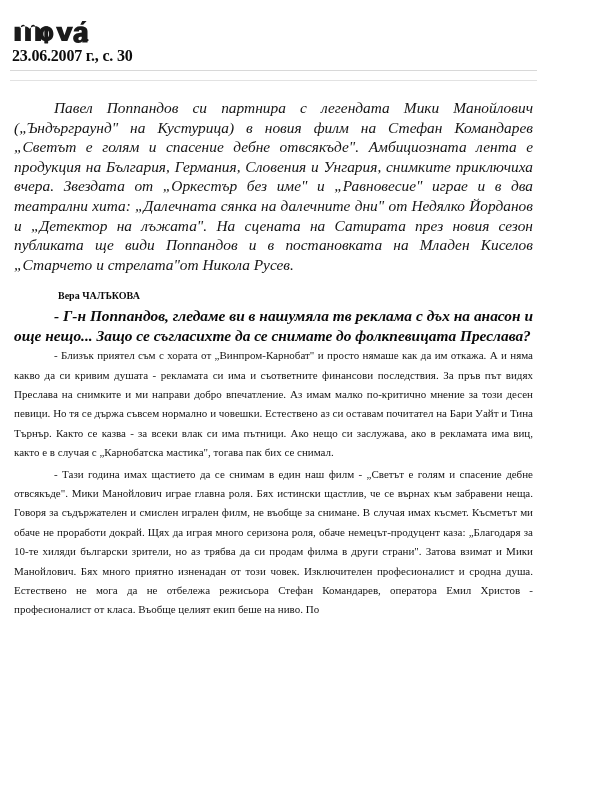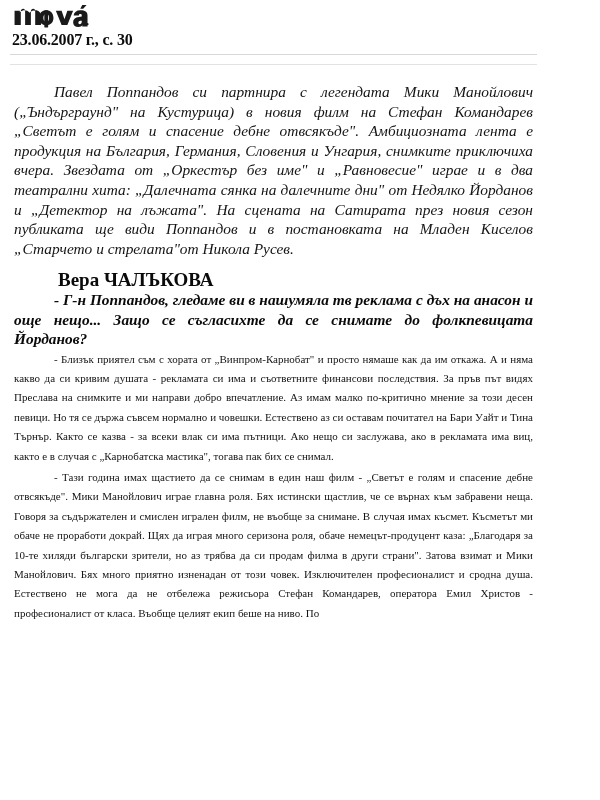--- a/index.html
+++ b/index.html
@@ -12,21 +12,21 @@
     height: 800px;
     overflow: hidden;
     font-family: "Liberation Serif", "DejaVu Serif", serif;
     color: #111111;
     position: relative;
   }
   .page {
     width: 547px;
     height: 800px;
     box-sizing: border-box;
-    padding: 4px 8px 0 8px;
+    padding: 20px 8px 0 8px;
     position: relative;
     overflow: hidden;
   }
 
   
   .masthead {
     height: 26px;
     position: relative;
   }
   .logo {
@@ -92,21 +92,21 @@
   p.intro {
     font-style: italic;
     font-size: 15.4px;
     line-height: 19.6px;
     margin-top: 17px;
     text-indent: 40px;
   }
   .byline {
     font-family: "Liberation Serif", "DejaVu Serif", serif;
     font-weight: bold;
-    font-size: 19px;
+    font-size: 10px;
     line-height: 19px;
     margin-top: 12px;
     margin-left: 44px;
     color: #0a0a0a;
   }
   p.question {
     font-style: italic;
     font-weight: bold;
     font-size: 15.4px;
     line-height: 19.4px;
@@ -156,20 +156,20 @@
 
 
   <hr class="rule-head">
 
   <div class="body">
 
     <p class="intro">Павел Поппандов си партнира с легендата Мики Манойлович („Ъндърграунд" на Кустурица) в новия филм на Стефан Командарев „Светът е голям и спасение дебне отвсякъде". Амбициозната лента е продукция на България, Германия, Словения и Унгария, снимките приключиха вчера. Звездата от „Оркестър без име" и „Равновесие" играе и в два театрални хита: „Далечната сянка на далечните дни" от Недялко Йорданов и „Детектор на лъжата". На сцената на Сатирата през новия сезон публиката ще види Поппандов и в постановката на Младен Киселов „Старчето и стрелата"от Никола Русев.</p>
 
     <div class="byline">Вера ЧАЛЪКОВА</div>
 
-    <p class="question">- Г-н Поппандов, гледаме ви в нашумяла тв реклама с дъх на анасон и още нещо... Защо се съгласихте да се снимате до фолкпевицата Йорданов?</p>
+    <p class="question">- Г-н Поппандов, гледаме ви в нашумяла тв реклама с дъх на анасон и още нещо... Защо се съгласихте да се снимате до фолкпевицата Преслава?</p>
     <p class="answer">- Близък приятел съм с хората от „Винпром-Карнобат" и просто нямаше как да им откажа. А и няма какво да си кривим душата - рекламата си има и съответните финансови последствия. За пръв път видях Преслава на снимките и ми направи добро впечатление. Аз имам малко по-критично мнение за този десен певици. Но тя се държа съвсем нормално и човешки. Естествено аз си оставам почитател на Бари Уайт и Тина Търнър. Както се казва - за всеки влак си има пътници. Ако нещо си заслужава, ако в рекламата има виц, както е в случая с „Карнобатска мастика", тогава пак бих се снимал.</p>
 
     <p class="answer spaced lastline">- Тази година имах щастието да се снимам в един наш филм - „Светът е голям и спасение дебне отвсякъде". Мики Манойлович играе главна роля. Бях истински щастлив, че се върнах към забравени неща. Говоря за съдържателен и смислен игрален филм, не въобще за снимане. В случая имах късмет. Късметът ми обаче не проработи докрай. Щях да играя много серизона роля, обаче немецът-продуцент каза: „Благодаря за 10-те хиляди български зрители, но аз трябва да си продам филма в други страни". Затова взимат и Мики Манойлович. Бях много приятно изненадан от този човек. Изключителен професионалист и сродна душа. Естествено не мога да не отбележа режисьора Стефан Командарев, оператора Емил Христов - професионалист от класа. Въобще целият екип беше на ниво. По</p>
 
   </div>
 
 </div>
 
 </body></html>

